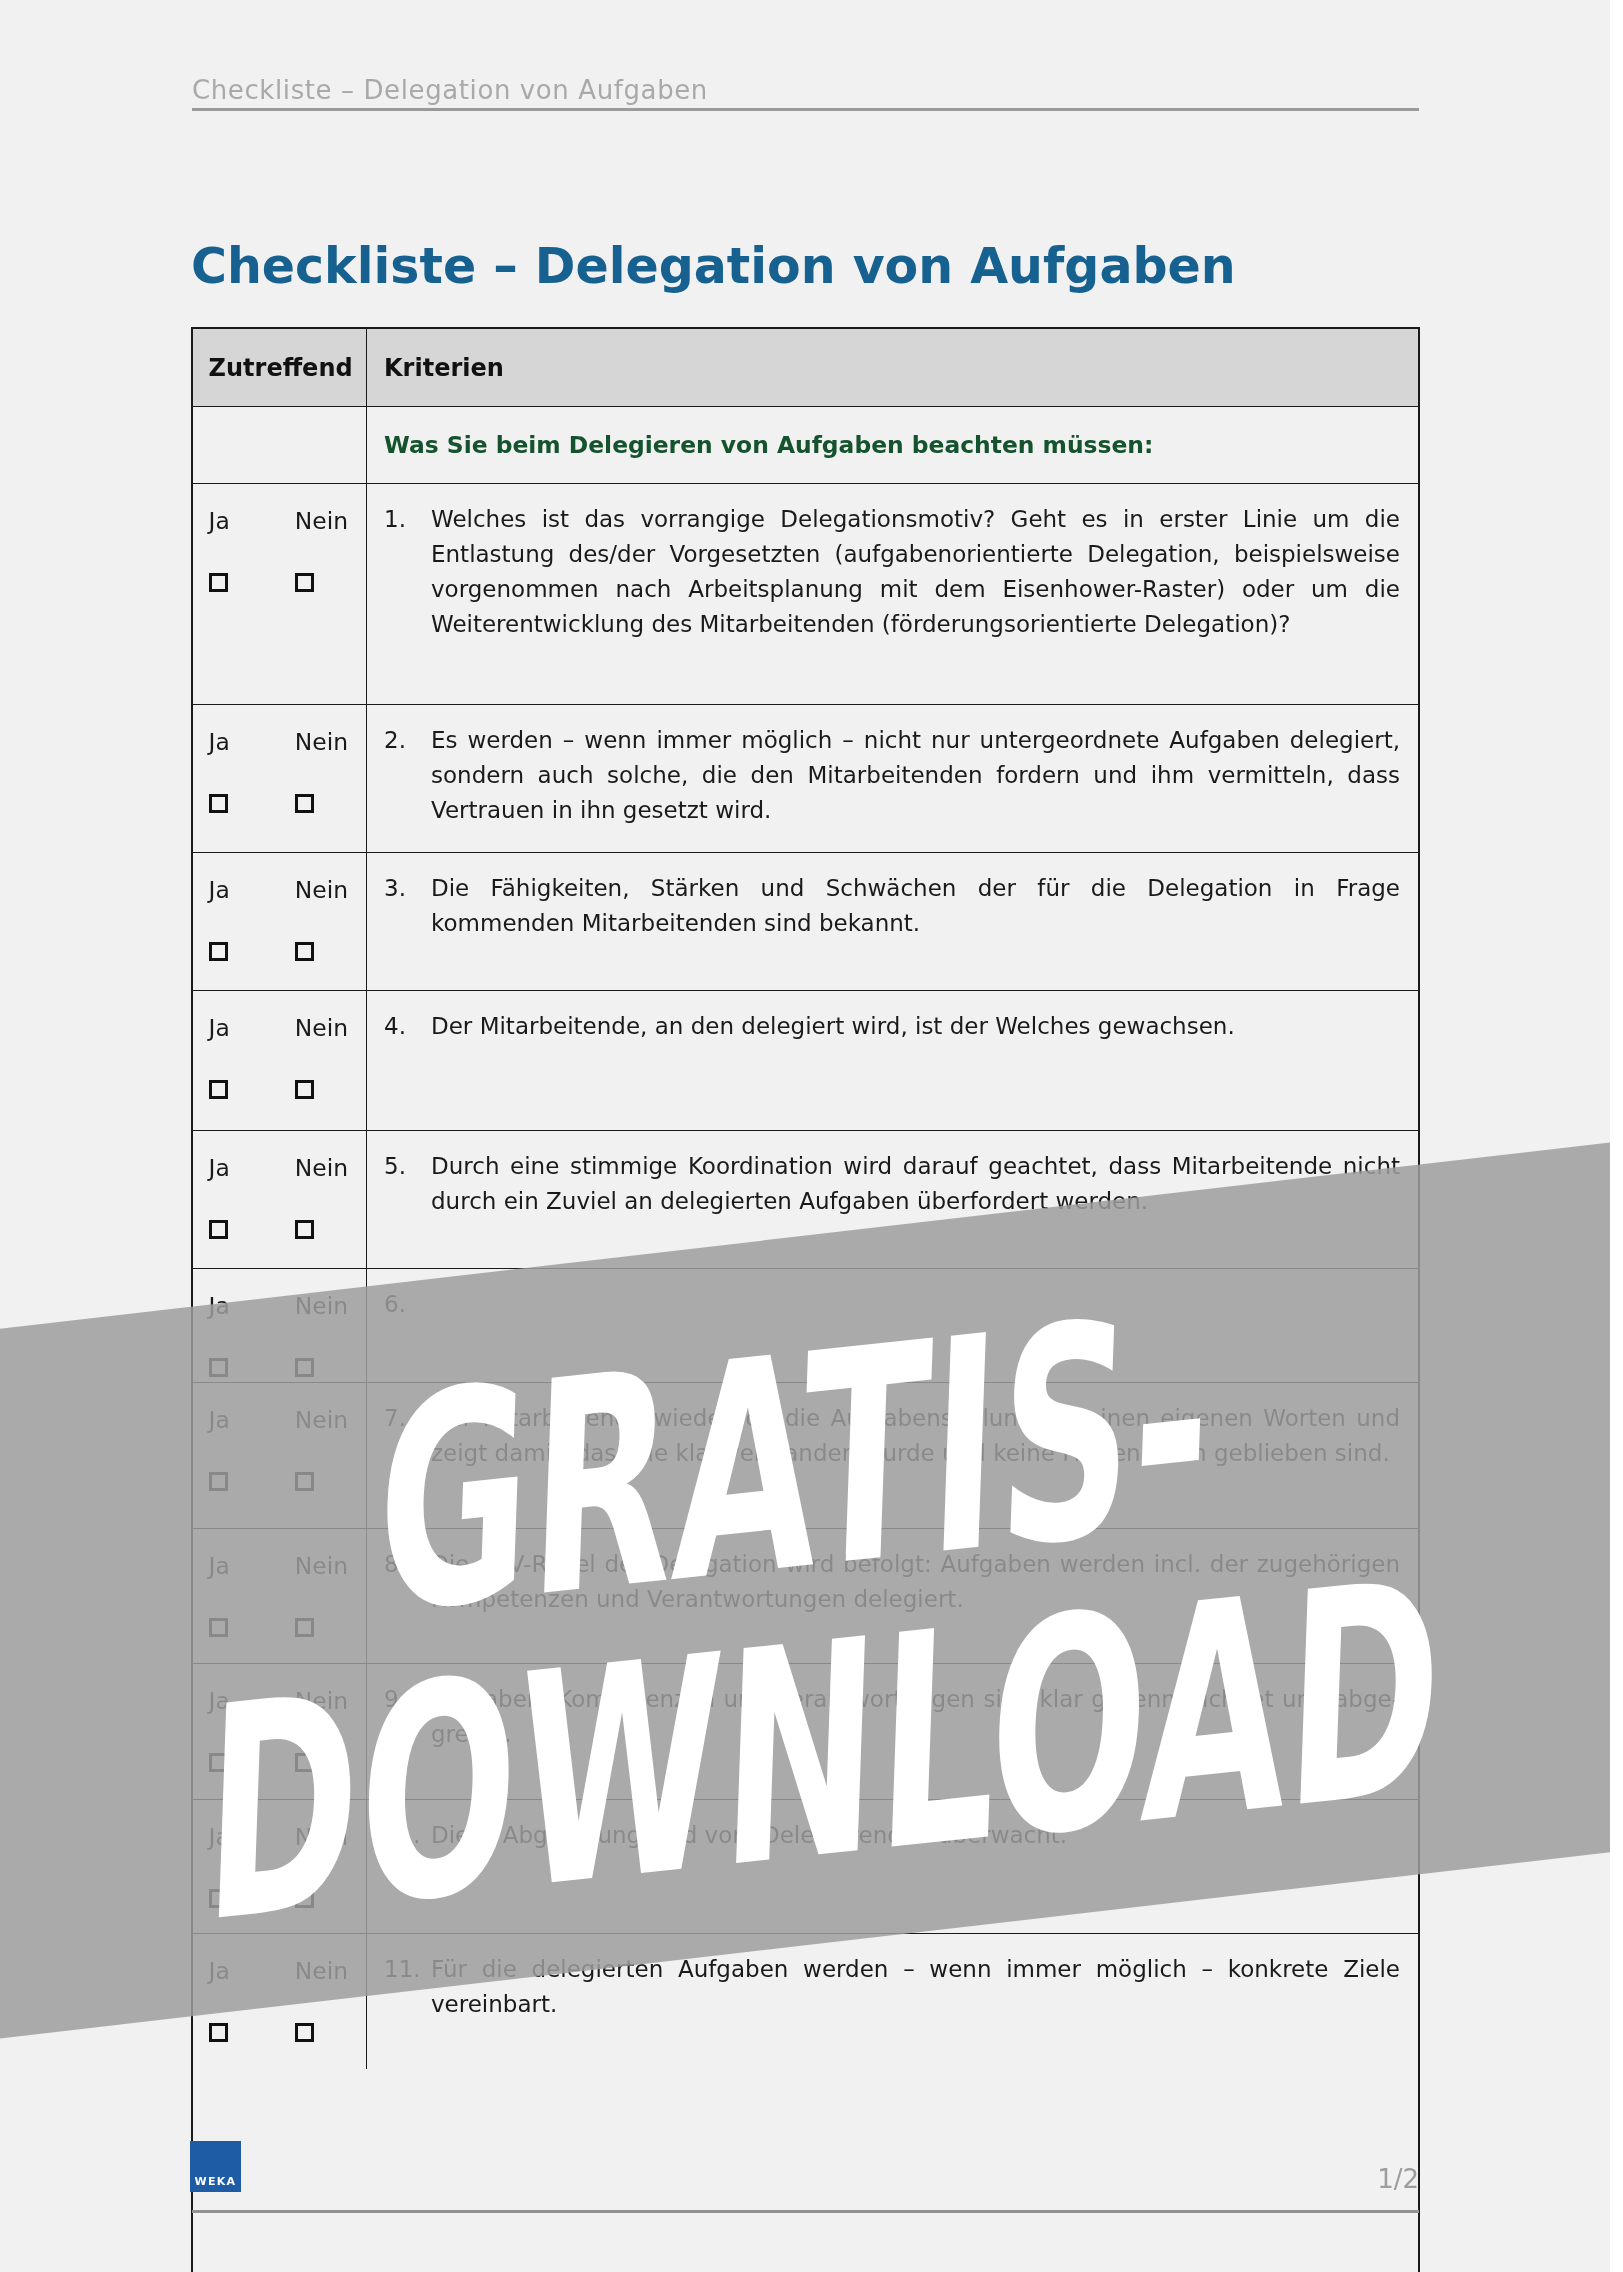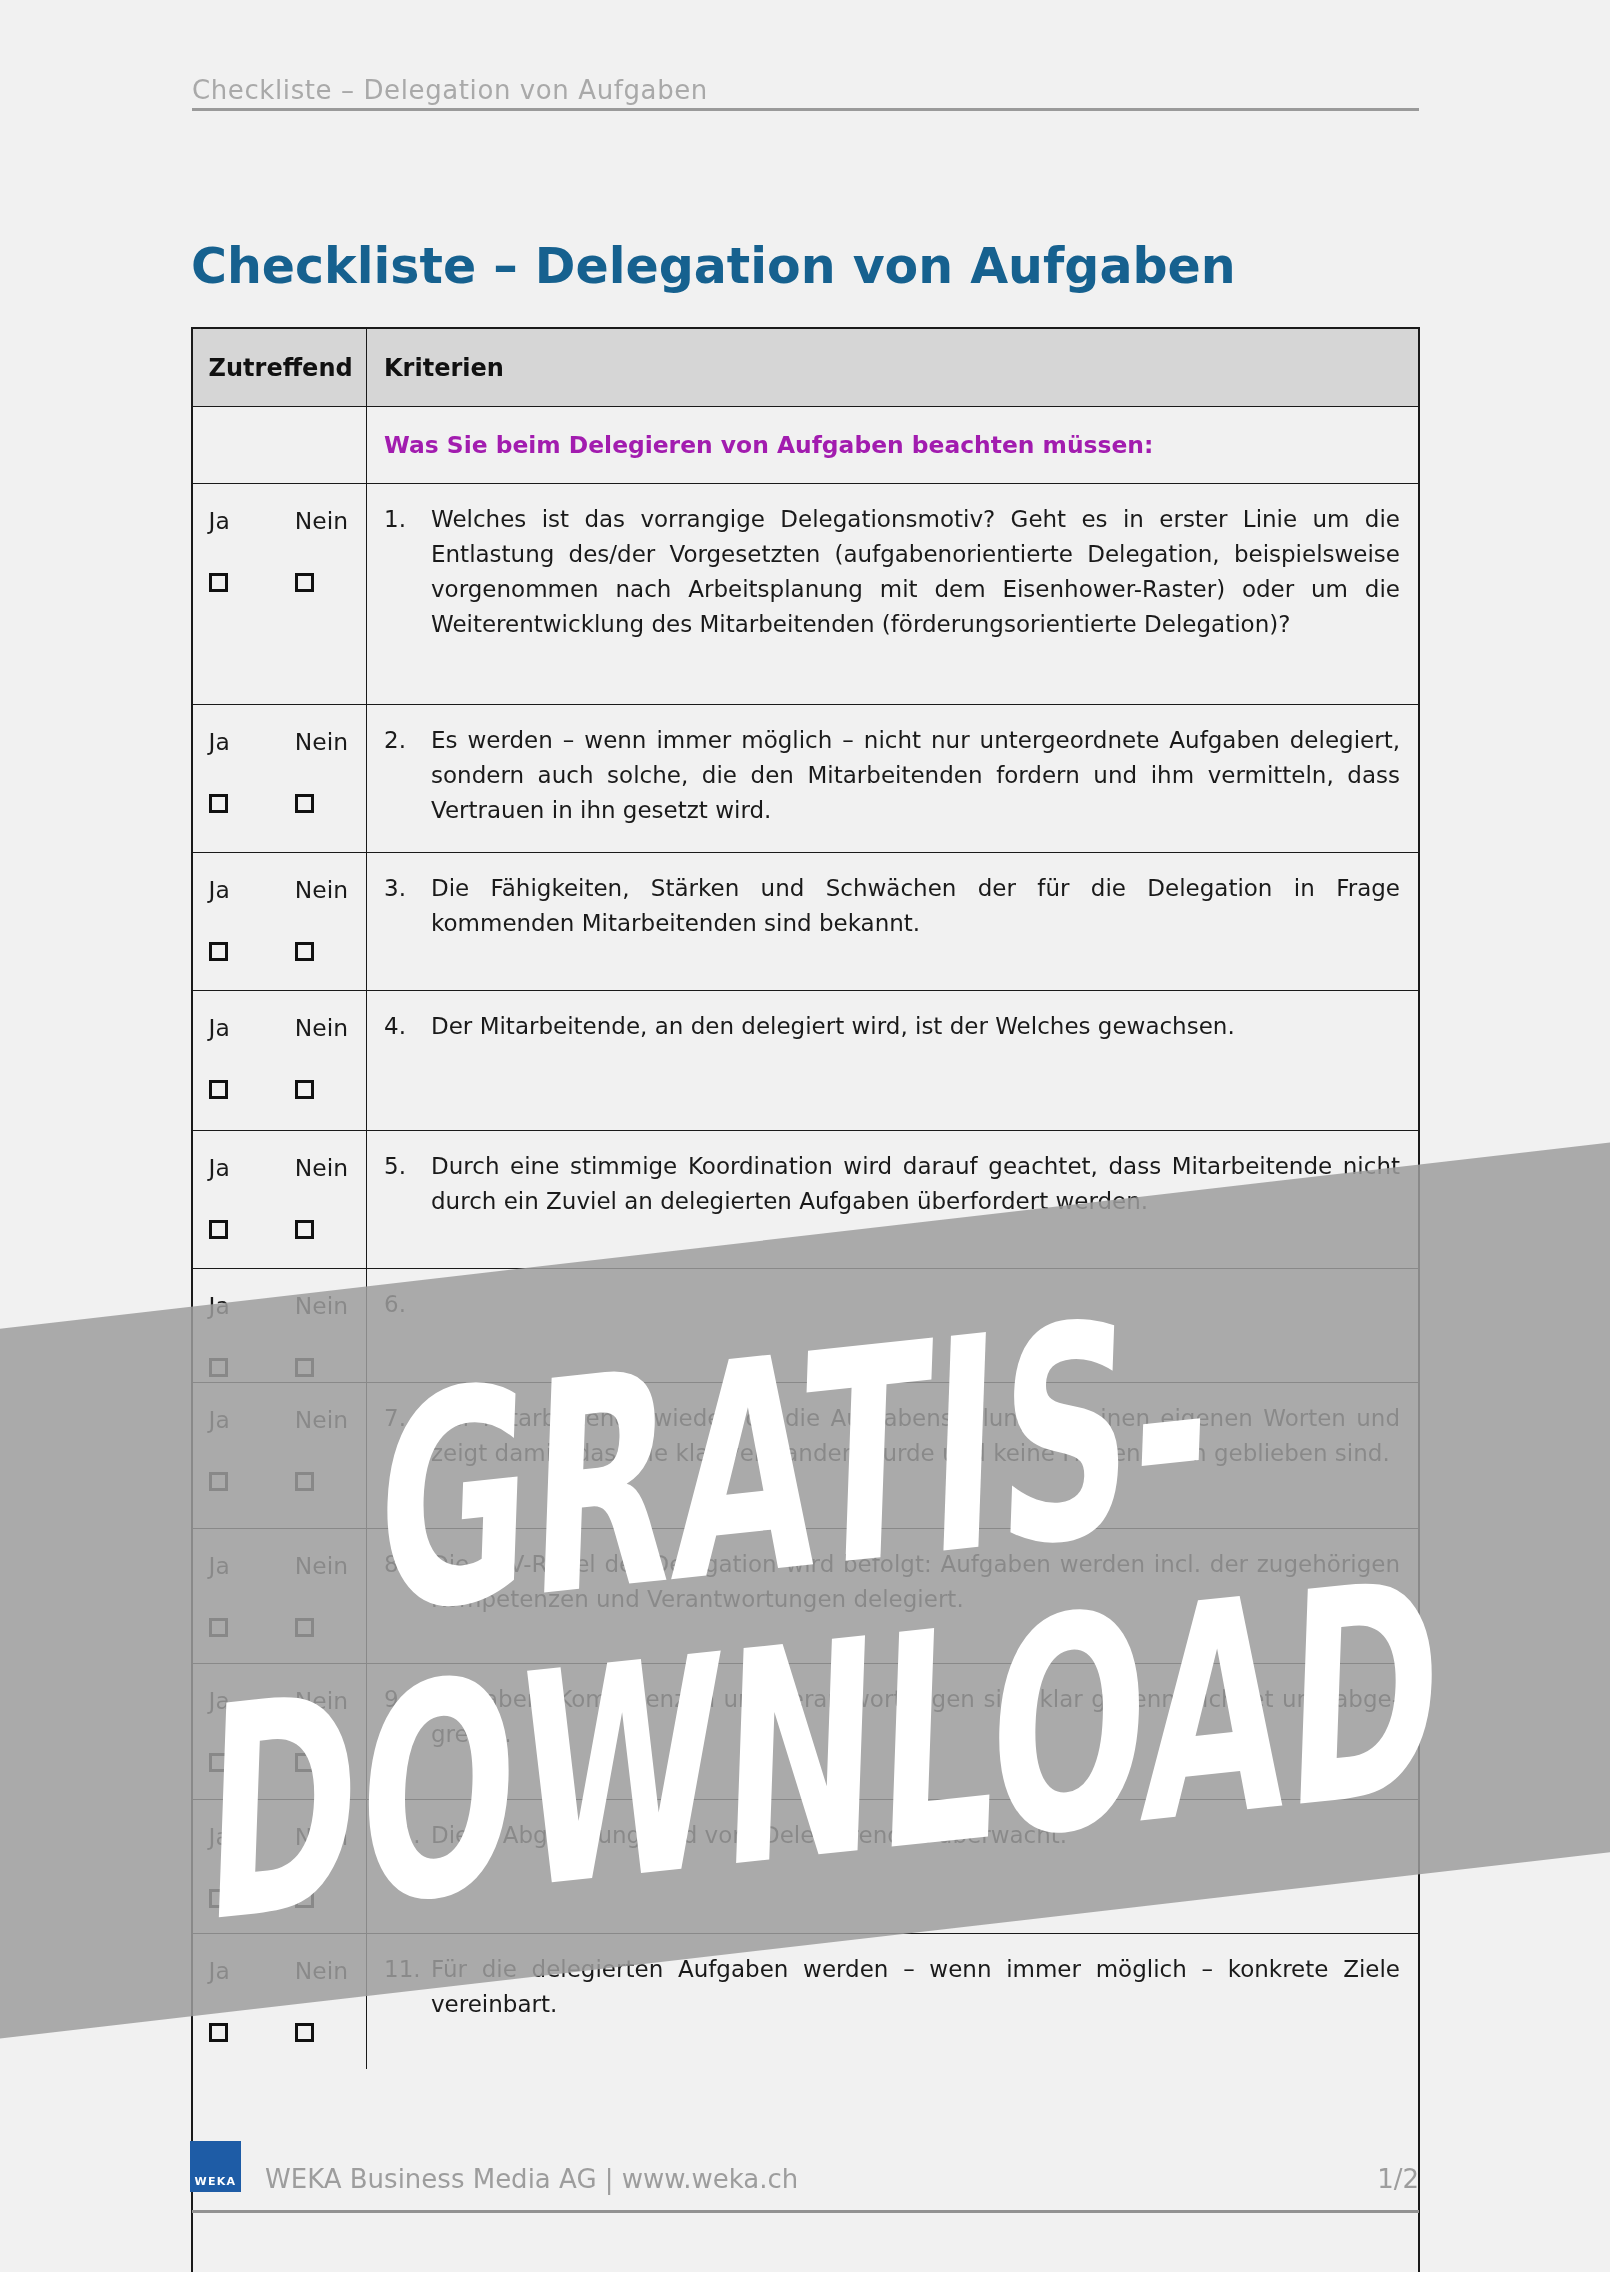--- a/index.html
+++ b/index.html
@@ -20,21 +20,21 @@
   .trow{display:flex;box-sizing:border-box;border-top:1.9px solid #1a1a1a;}
   .trow.first{border-top:none;}
   .c1{width:174px;box-sizing:border-box;border-right:1.9px solid #1a1a1a;flex:0 0 174px;
       padding:19.5px 18px 0 15.6px;}
   .c2{flex:1;box-sizing:border-box;padding:18px 18px 0 17px;display:flex;align-items:flex-start;}
   .hdr{background:#d6d6d6;height:77px;align-items:center;}
   .hdr .c1,.hdr .c2{padding-top:0;display:flex;align-items:center;height:100%;}
   .hdr .c1{font-weight:bold;font-size:24px;color:#111;}
   .hdr .c2{font-weight:bold;font-size:24px;color:#111;}
   .subhdr{height:77px;}
-  .subhdr .c2{align-items:center;padding-top:0;font-weight:bold;font-size:23.4px;color:#a21caf;}
+  .subhdr .c2{align-items:center;padding-top:0;font-weight:bold;font-size:23.4px;color:#14532d;}
   .subhdr .c2 .sectxt{width:100%;}
   .labels{display:flex;justify-content:space-between;font-size:23.4px;color:#1a1a1a;line-height:35px;}
   .boxes{display:flex;justify-content:space-between;margin-top:34px;}
   .cb{display:inline-block;width:19.5px;height:19.5px;box-sizing:border-box;border:3.2px solid #111;background:transparent;}
   .cbwrap2{margin-right:34px;}
   .num{flex:0 0 47px;font-size:23px;color:#1a1a1a;line-height:35px;}
   .txt{flex:1;font-size:23px;color:#1a1a1a;line-height:35px;text-align:justify;hyphens:manual;-webkit-hyphens:manual;}
 
   
   .wmband{position:absolute;left:-104px;top:1238px;width:1818px;height:705px;
@@ -266,19 +266,18 @@
 
     <div class="wmband"></div>
     <div class="wmtext">
       <div class="wmscale">GRATIS-</div>
       <div class="wmscale">DOWNLOAD</div>
     </div>
 
     <div class="logo">
       <span>WEKA</span>
     </div>
-    <div class="foottext">WEKA Business Media AG | www.weka.ch</div>
     <div class="pagenum">1/2</div>
     <div class="footrule"></div>
 
   </div>
 </div>
 
 
 </body></html>

